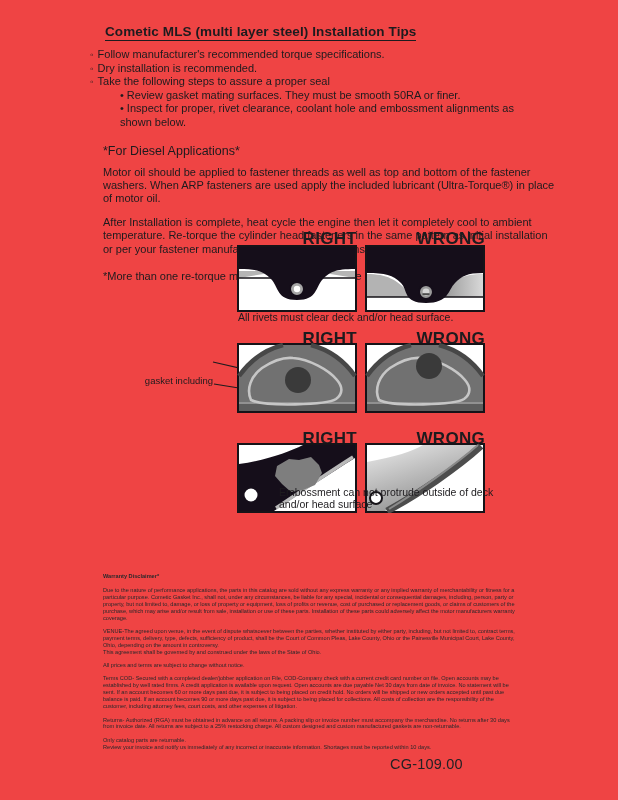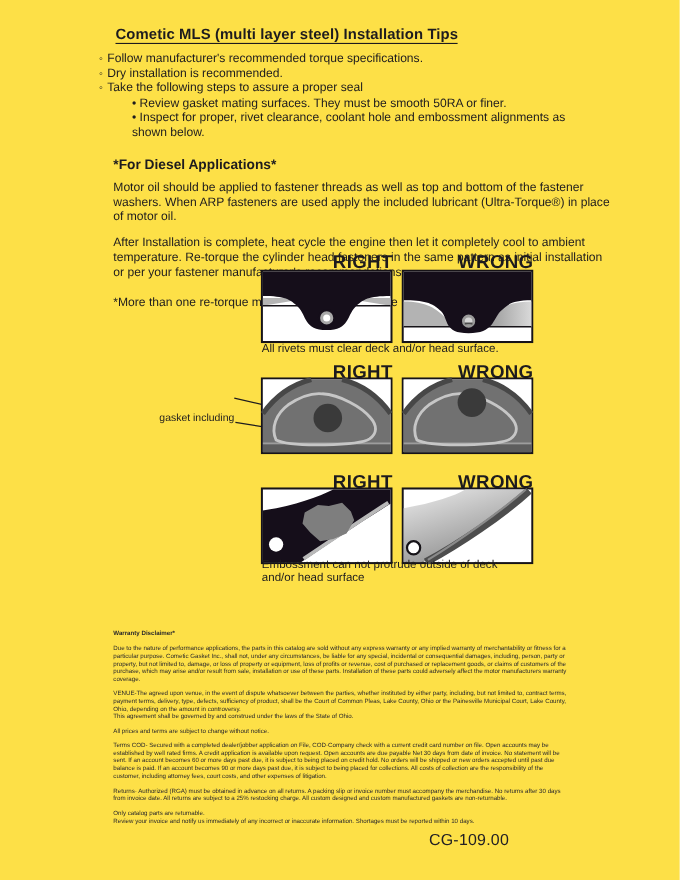--- a/index.html
+++ b/index.html
@@ -1,32 +1,32 @@
 <!DOCTYPE html>
 <html><head>
 <meta charset="utf-8">
 <style>
   * { margin:0; padding:0; box-sizing:border-box; }
   html,body { background:#ffffff; }
   .page {
-    position:relative; width:618px; height:800px; background:#fde047;
+    position:relative; width:618px; height:800px; background:#ef4444;
     font-family:"Liberation Sans", sans-serif; color:#1d1b1e; overflow:hidden;
   }
   
   .header-block { position:absolute; left:90px; top:22px; width:454px; }
   .doc-title {
     font-size:13.5px; font-weight:bold; margin-left:15px; margin-bottom:7px;
     display:inline-block; border-bottom:1.6px solid #1d1b1e; padding-bottom:1px;
     letter-spacing:0.1px;
   }
   .tip-line { font-size:11px; line-height:13.6px; }
   .tip-line::before { content:"\25E6"; margin-right:4px; font-size:10px; }
   .subtip-line { font-size:11px; line-height:13.6px; padding-left:30px; }
   .subtip-line::before { content:"\2022"; margin-right:3px; }
-  .diesel-heading { font-size:12.5px; font-weight:bold; margin:14px 0 8px 13px; }
+  .diesel-heading { font-size:12.5px; font-weight:normal; margin:14px 0 8px 13px; }
   .diesel-para { font-size:11px; line-height:13.4px; margin:2px 0 10px 13px; width:452px; }
   .diesel-note { font-size:11px; line-height:13.4px; margin:14px 0 0 13px; }
 
   
   .diag-label {
     position:absolute; width:120px; text-align:right;
     font-size:17px; font-weight:600; letter-spacing:0.3px;
   }
   .diag-box { position:absolute; width:120px; }
   .diag-box svg { display:block; }
@@ -158,21 +158,21 @@
             <stop offset="1" stop-color="#8e8e8e"></stop>
         </linearGradient>
       </defs>
       <rect x="1" y="1" width="118" height="68" fill="#ffffff" stroke="#161318" stroke-width="2"></rect>
       <path d="M2,19 C30,14 48,8 58,2 L116,2 C92,24 50,52 20,68 L2,68 Z" fill="url(#gband)"></path>
       <path d="M116,3 C92,25 52,52 22,68" stroke="#4d4d4d" stroke-width="7" fill="none"></path>
       <path d="M113,2 C90,22 52,49 24,66" stroke="#8a8a8a" stroke-width="2" fill="none"></path>
       <circle cx="11" cy="55" r="6" fill="#ffffff" stroke="#161318" stroke-width="2"></circle>
     </svg>
   </div>
-  <div class="diag-caption" style="top:508px;">
+  <div class="diag-caption" style="top:487px;margin-left:41px;">
     <div>Embossment can not protrude outside of deck</div>
     <div>and/or head surface</div>
   </div>
 
   <div class="disclaimer">
     <div class="dh">Warranty Disclaimer*</div>
     <p>Due to the nature of performance applications, the parts in this catalog are sold without any express warranty or any implied warranty of merchantability or fitness for a particular purpose.  Cometic Gasket Inc., shall not, under any circumstances, be liable for any special, incidental or consequential damages, including, person, party or property, but not limited to, damage, or loss of property or equipment, loss of profits or revenue, cost of purchased or replacement goods, or claims of customers of the purchase, which may arise and/or result from sale, installation or use of these parts.  Installation of these parts could adversely affect the motor manufacturers warranty coverage.</p>
     <p class="tight">VENUE-The agreed upon venue, in the event of dispute whatsoever between the parties, whether instituted by either party, including, but not limited to, contract terms, payment terms, delivery, type, defects, sufficiency of product, shall be the Court of Common Pleas, Lake County, Ohio or the Painesville Municipal Court, Lake County, Ohio, depending on the amount in controversy.</p>
     <p>This agreement shall be governed by and construed under the laws of the State of Ohio.</p>
     <p>All prices and terms are subject to change without notice.</p>

